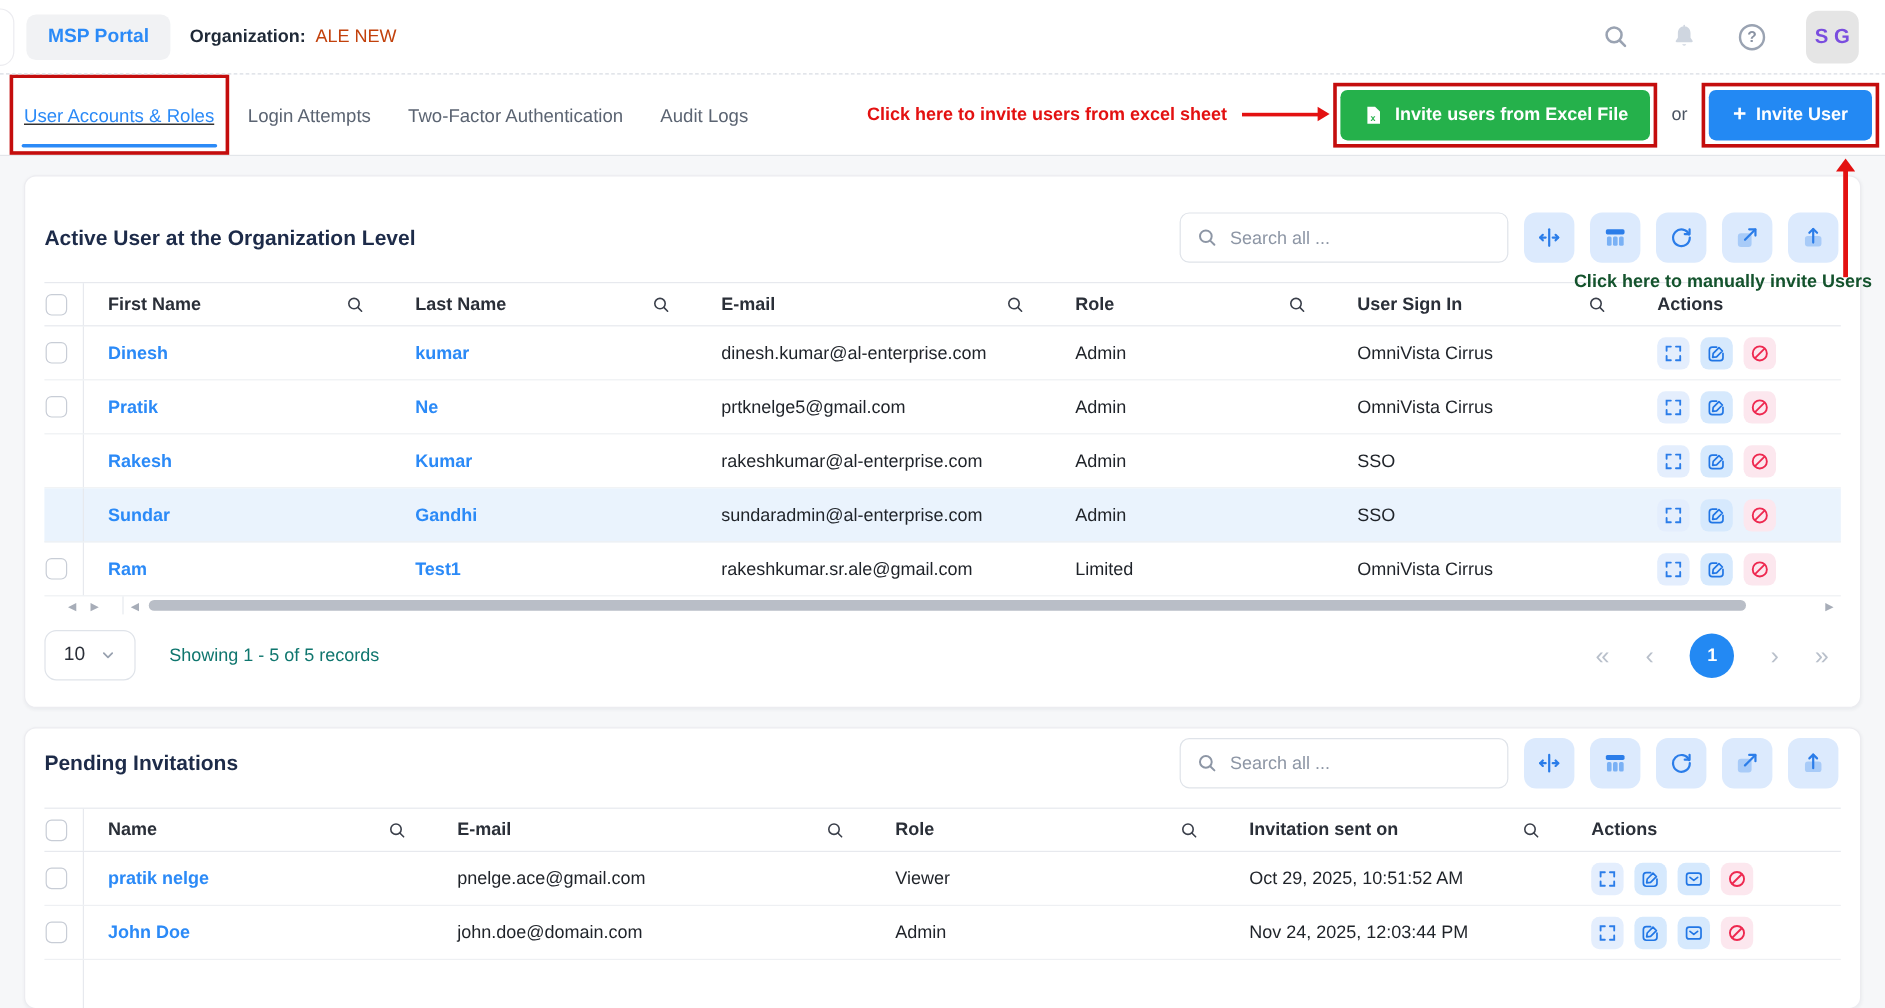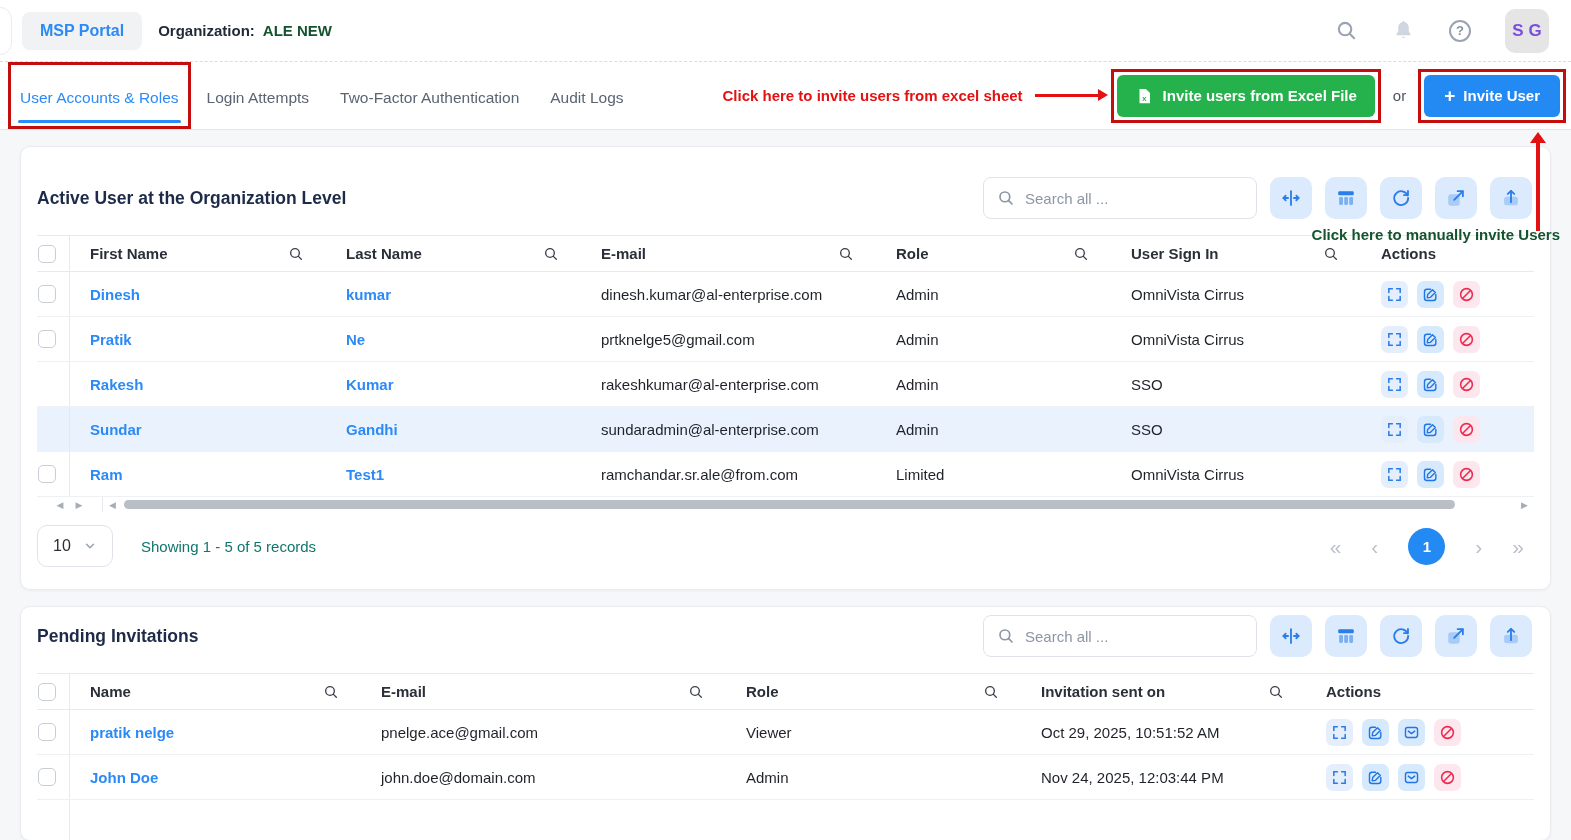--- a/index.html
+++ b/index.html
@@ -4,31 +4,31 @@
 <style>
   * { box-sizing: border-box; margin: 0; padding: 0; }
   html,body { width:1571px; height:840px; overflow:hidden; }
   body { font-family:"Liberation Sans", sans-serif; background:#f6f7f9; position:relative; }
 
   
   .topbar { height:62px; background:#fff; border-bottom:1px dashed #d9dde3; display:flex; align-items:center; padding:0 22px; position:relative; }
   .edge-pill { position:absolute; left:-14px; top:7px; width:26px; height:48px; background:#fff; border:1px solid #ececf0; border-radius:12px; }
   .chip { background:#f1f2f4; border-radius:8px; padding:10px 18px; color:#2b8af7; font-weight:bold; font-size:16px; cursor:pointer; }
   .org-label { margin-left:16px; font-weight:bold; color:#1f2937; font-size:15px; }
-  .org-value { margin-left:8px; color:#14532d; font-weight:bold; font-size:15px; cursor:pointer; }
+  .org-value { margin-left:8px; color:#c2410c; font-weight:normal; font-size:15px; cursor:pointer; }
   .top-icons { margin-left:auto; display:flex; align-items:center; gap:34px; }
   .ticon { color:#9aa3b2; display:flex; cursor:pointer; }
   .ticon svg { width:23px; height:23px; }
   .qmark { width:22px; height:22px; border:2px solid #9aa3b2; border-radius:50%; color:#8a93a3; font-size:13px; font-weight:bold; display:flex; align-items:center; justify-content:center; }
   .avatar { width:44px; height:44px; border-radius:10px; background:#e5e5e5; color:#7a4ddf; font-weight:bold; font-size:17px; display:flex; align-items:center; justify-content:center; cursor:pointer; }
 
   
   .tabsbar { height:68px; background:#fff; border-bottom:1px solid #e3e6ea; display:flex; align-items:center; padding-left:8px; }
   .tab { font-size:15.5px; color:#5b6472; margin-right:31px; cursor:pointer; padding-top:4px; }
-  .tab-box { border:3px solid #c40d0d; padding:0 9px; margin-right:16px; align-self:stretch; display:flex; align-items:center; }
+  .tab-box { border:3px solid #c40d0d; padding:0 9px; margin-right:16px; align-self:stretch; display:flex; align-items:center;text-decoration:underline; }
   .tab.active { color:#2b8af7; position:relative; margin:0; align-self:stretch; display:flex; align-items:center; }
   .tab.active::after { content:""; position:absolute; left:-2px; right:-2px; bottom:3px; height:3px; background:#2b8af7; border-radius:2px; }
 
   .invite-area { margin-left:auto; display:flex; align-items:center; padding-right:5px; }
   .note-red { color:#e31111; font-weight:bold; font-size:15px; }
   .h-arrow { width:64px; height:3px; background:#e31111; margin:0 12px 0 12px; position:relative; }
   .h-arrow::after { content:""; position:absolute; right:-9px; top:-5px; border-left:10px solid #e31111; border-top:6px solid transparent; border-bottom:6px solid transparent; }
   .red-box { border:3px solid #c40d0d; padding:3px; display:flex; }
   .btn-green { background:#25b14b; color:#fff; font-weight:bold; font-size:15px; border-radius:6px; padding:0 18px; height:42px; display:flex; align-items:center; gap:10px; cursor:pointer; }
   .btn-green svg { width:18px; height:18px; }
@@ -386,21 +386,21 @@
         </span>
     </div>
   </div>
 
   <div class="trow">
     <div class="cb-cell">
         <span class="checkbox"></span>
       </div>
     <div class="cell link">Ram</div>
     <div class="cell link">Test1</div>
-    <div class="cell">ramchandar.sr.ale@from.com</div>
+    <div class="cell">rakeshkumar.sr.ale@gmail.com</div>
     <div class="cell">Limited</div>
     <div class="cell">OmniVista Cirrus</div>
     <div class="acts">
       <span class="act act-expand">
           <svg viewBox="0 0 24 24" fill="none" stroke="currentColor" stroke-width="2.2" stroke-linecap="round">
             <path d="M4 9V4h5"></path>
             <path d="M15 4h5v5"></path>
             <path d="M20 15v5h-5"></path>
             <path d="M9 20H4v-5"></path>
           </svg>

